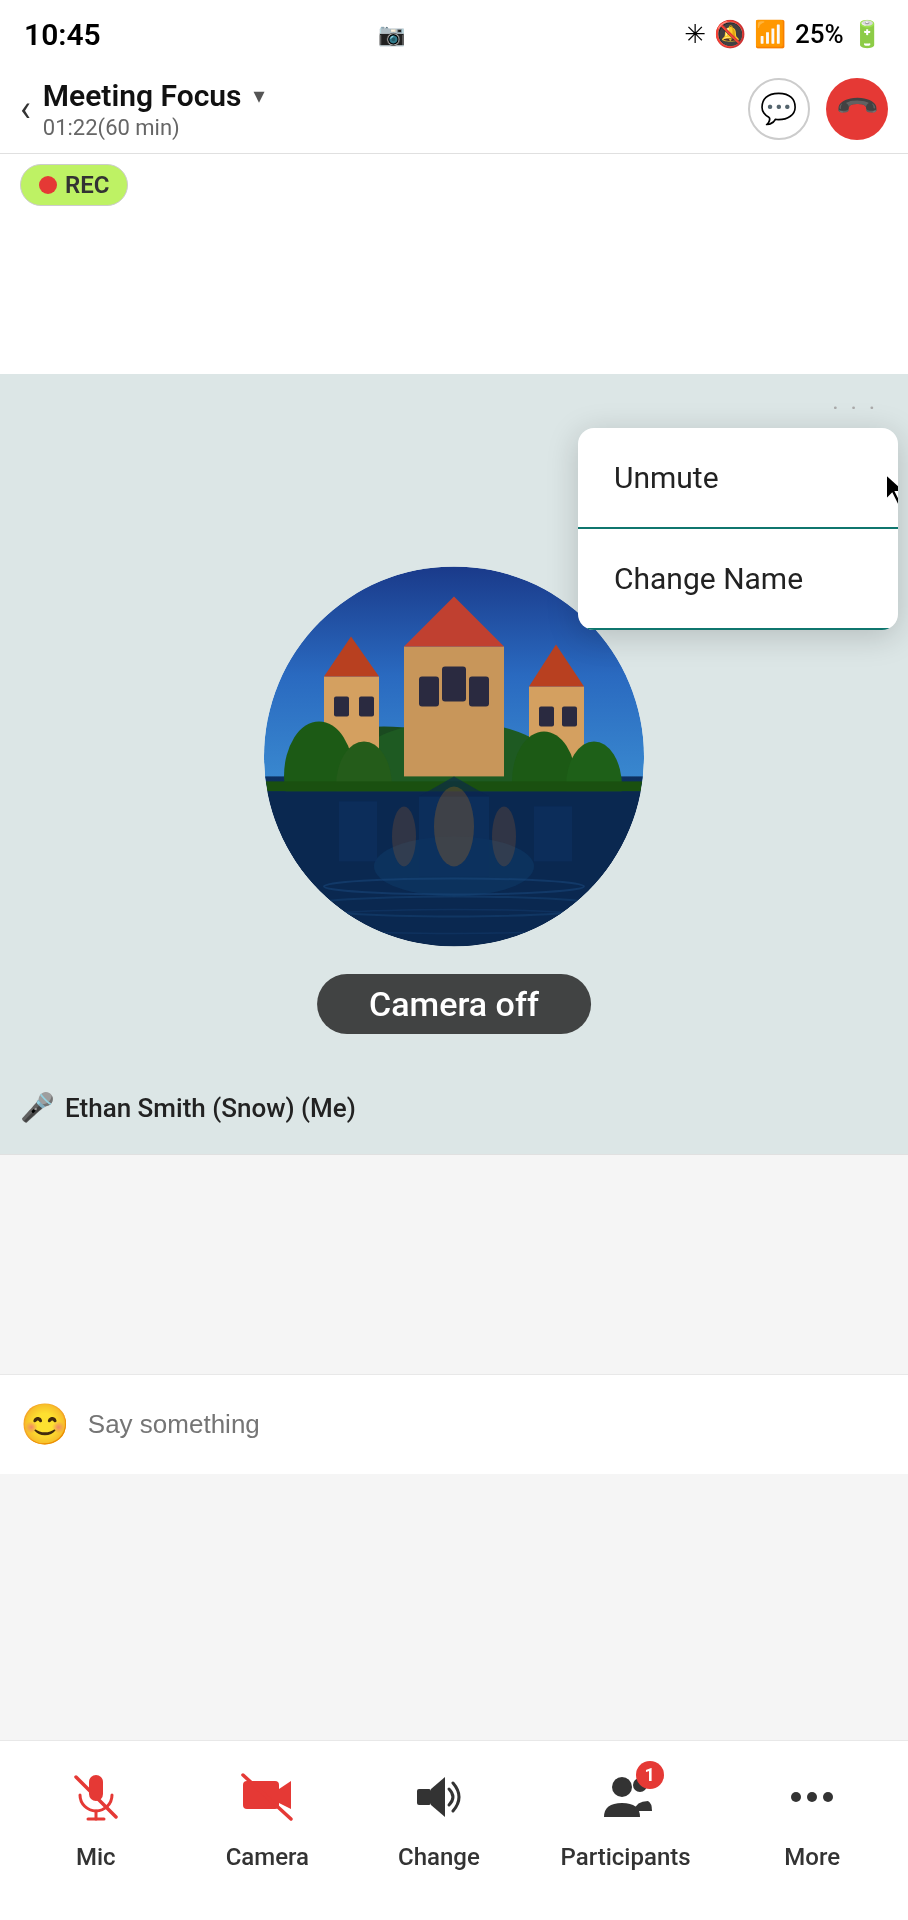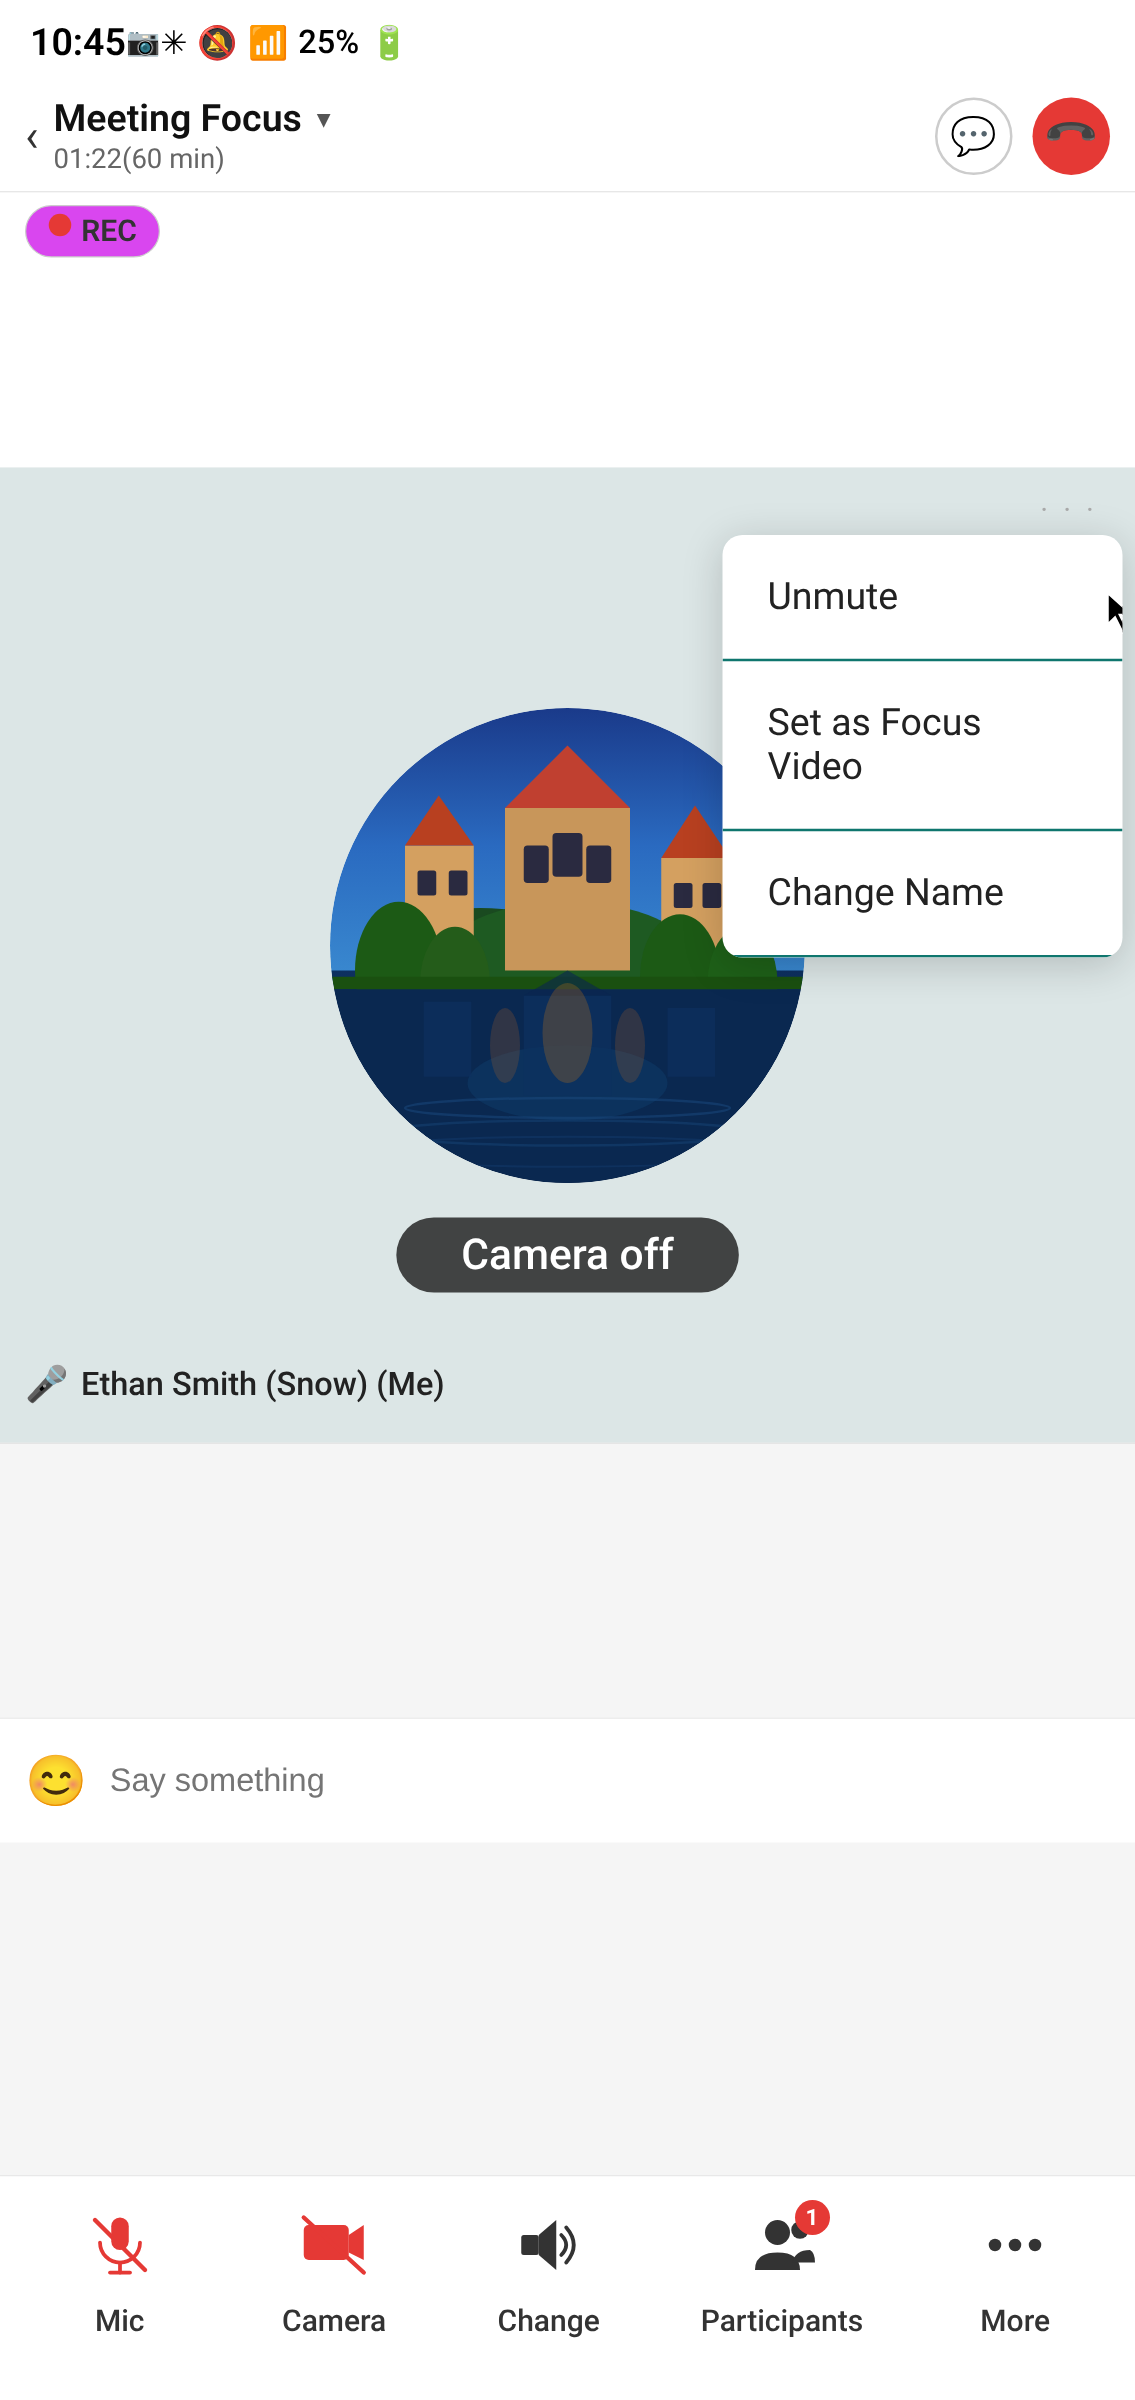--- a/index.html
+++ b/index.html
@@ -10,21 +10,21 @@
       height: 1920px;
       background: #f5f5f5;
       font-family: -apple-system, 'Roboto', sans-serif;
       overflow: hidden;
       position: relative;
     }
 
     
     .status-bar {
       display: flex;
-      justify-content: flex-start;
+      justify-content: space-between;
       align-items: center;
       padding: 12px 24px 8px;
       background: #fff;
       height: 64px;
     }
     .status-time {
       font-size: 30px;
       font-weight: 600;
       color: #000;
     }
@@ -110,26 +110,26 @@
       cursor: pointer;
       font-size: 28px;
       color: #fff;
     }
 
     
     .rec-badge {
       position: absolute;
       top: 164px;
       left: 20px;
-      background: #d946ef;
+      background: #bef264;
       border: 1.5px solid #ccc;
       border-radius: 30px;
       padding: 6px 18px;
       display: flex;
-      align-items: flex-start;
+      align-items: center;
       gap: 8px;
       font-size: 24px;
       font-weight: 600;
       color: #333;
       z-index: 10;
     }
     .rec-dot {
       width: 18px;
       height: 18px;
       border-radius: 50%;
@@ -372,21 +372,20 @@
 <div class="top-space"></div>
 
 <div class="video-container">
 
   <div class="three-dots">
     <span>· · ·</span>
   </div>
 
   <div class="context-menu">
     <div class="context-menu-item">Unmute</div>
-    <div class="context-menu-item">Set as Focus Video</div>
     <div class="context-menu-item">Change Name</div>
 
     <svg class="cursor" viewBox="0 0 28 36" fill="none" xmlns="http://www.w3.org/2000/svg">
       <path d="M4 2L4 28L10 22L16 34L20 32L14 20L24 20L4 2Z" fill="#000" stroke="#fff" stroke-width="2"></path>
     </svg>
   </div>
 
   <div class="avatar-wrapper">
     <svg viewBox="0 0 380 380" xmlns="http://www.w3.org/2000/svg">
 

